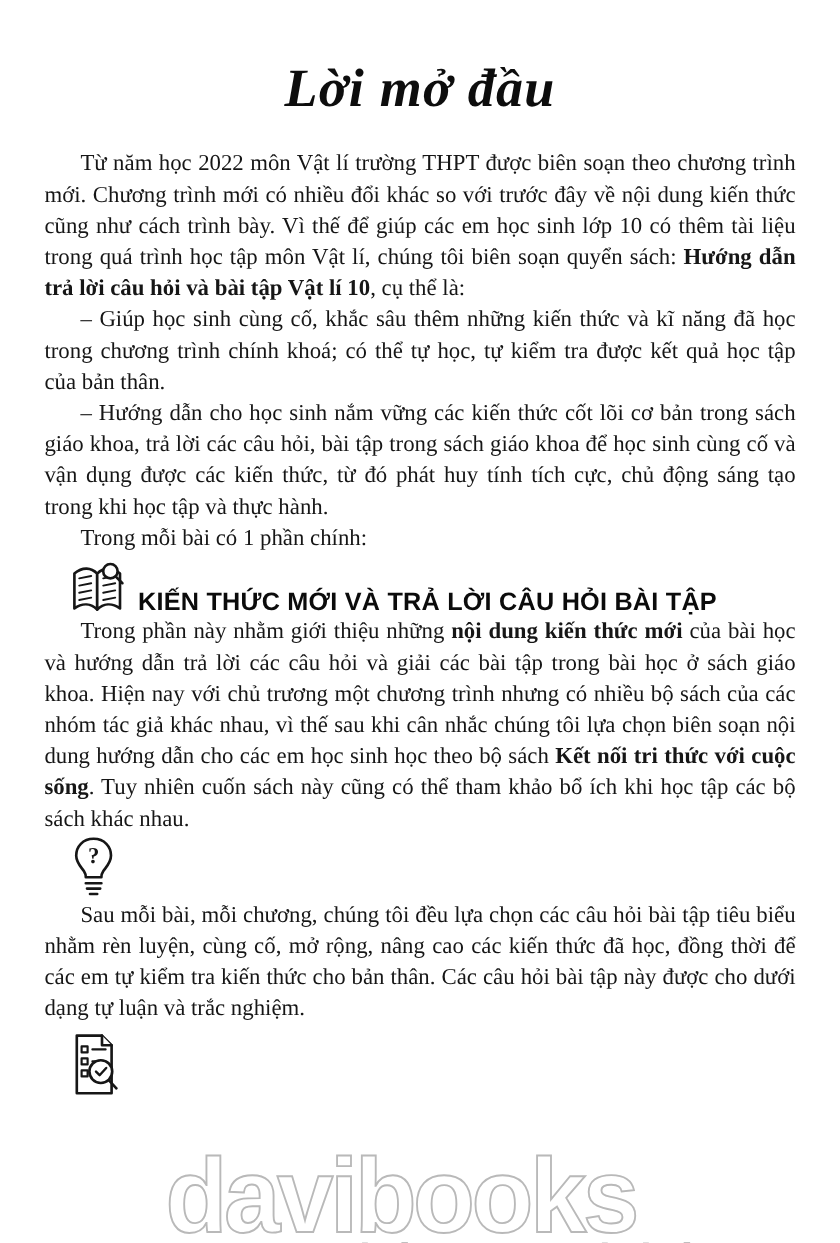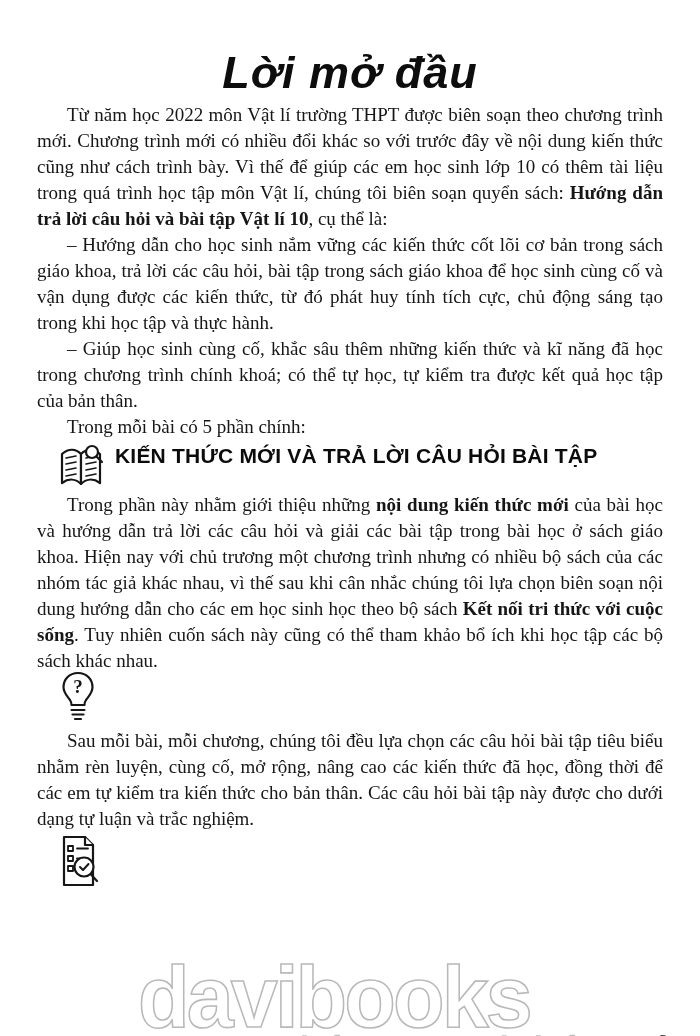--- a/index.html
+++ b/index.html
@@ -8,32 +8,32 @@
     font-family:"Liberation Serif", serif;
     background:#ffffff; color:#161616;
     position:relative; overflow:hidden;
   }
   .page {
     position:relative; width:700px; height:1036px;
     padding:0 37px; background:#fff;
   }
   .title {
     margin-top:44px; text-align:center;
-    font-family:Liberation Sans, sans-serif;
+    font-family:Liberation Serif, serif;
     font-style:italic; font-weight:700;
     font-size:45px; line-height:58px; letter-spacing:1px;
     color:#0d0d0d;
   }
   .para {
     font-size:19px; line-height:26px; text-align:justify;
     text-indent:30px; color:#161616;
   }
-  .para.first { margin-top:0; }
+  .para.first { margin-top:22px; }
   .sec-head {
-    display:flex; align-items:flex-start; gap:8px;
+    display:flex; align-items:flex-end; gap:8px;
     padding-left:20px; height:48px; margin-top:4px;
     overflow:visible;
   }
   .sec-head .icon { flex:0 0 auto; display:block; }
   .sec-title {
     font-family:"Liberation Sans", sans-serif;
     font-weight:700; font-size:21px; letter-spacing:0.2px;
     color:#0b0b0b; white-space:nowrap;
   }
   .wm-brand {
@@ -60,26 +60,26 @@
 </style>
 </head>
 <body>
 
 <div class="page">
 
   <h1 class="title">Lời mở đầu</h1>
 
   <p class="para first"><span>Từ năm học 2022 môn Vật lí trường THPT được biên soạn theo chương trình mới. Chương trình mới có nhiều đổi khác so với trước đây về nội dung kiến thức cũng như cách trình bày. Vì thế để giúp các em học sinh lớp 10 có thêm tài liệu trong quá trình học tập môn Vật lí, chúng tôi biên soạn quyển sách: </span><b>Hướng dẫn trả lời câu hỏi và bài tập Vật lí 10</b><span>, cụ thể là:</span></p>
 
+  <p class="para">– Giúp học sinh cùng cố, khắc sâu thêm những kiến thức và kĩ năng đã học trong chương trình chính khoá; có thể tự học, tự kiểm tra được kết quả học tập của bản thân.</p>
+
   <p class="para">– Hướng dẫn cho học sinh nắm vững các kiến thức cốt lõi cơ bản trong sách giáo khoa, trả lời các câu hỏi, bài tập trong sách giáo khoa để học sinh cùng cố và vận dụng được các kiến thức, từ đó phát huy tính tích cực, chủ động sáng tạo trong khi học tập và thực hành.</p>
 
-  <p class="para">– Giúp học sinh cùng cố, khắc sâu thêm những kiến thức và kĩ năng đã học trong chương trình chính khoá; có thể tự học, tự kiểm tra được kết quả học tập của bản thân.</p>
 
-
-  <p class="para">Trong mỗi bài có 5 phần chính:</p>
+  <p class="para">Trong mỗi bài có 1 phần chính:</p>
 
   <div class="sec-head">
     <span class="icon">
       <svg width="50" height="46" viewBox="0 0 50 46" fill="none" stroke="#161616" stroke-width="2.2" stroke-linecap="round" stroke-linejoin="round">
         <path d="M5 10 C12 4 19 5 24 10 L24 40 C19 35 12 34 5 39 Z" fill="#fff"></path>
         <path d="M43 10 C36 4 29 5 24 10 L24 40 C29 35 36 34 43 39 Z" fill="#fff"></path>
         <path d="M9 14 L19 12 M9 20 L19 18 M9 26 L19 24 M9 32 L19 30" stroke-width="1.6"></path>
         <path d="M29 14 L39 12 M29 20 L39 18 M29 26 L39 24 M29 32 L39 30" stroke-width="1.6"></path>
         <circle cx="35" cy="8" r="6" fill="#fff"></circle>
         <path d="M39.5 12.5 L45 18"></path>

